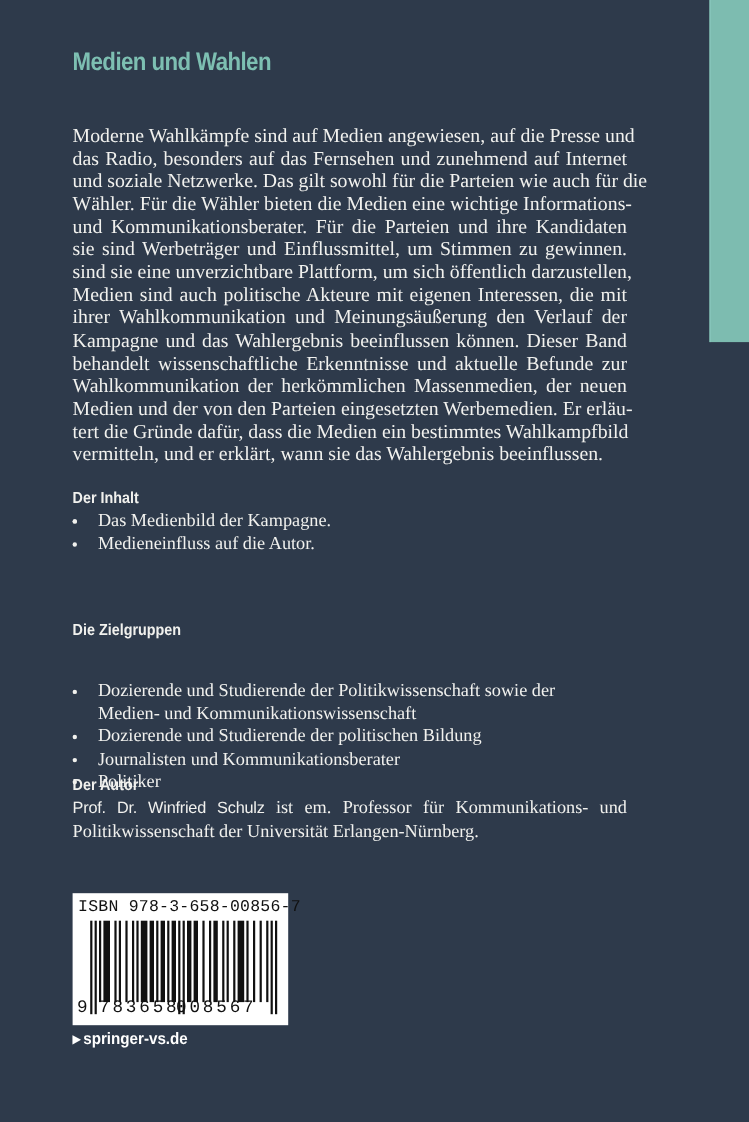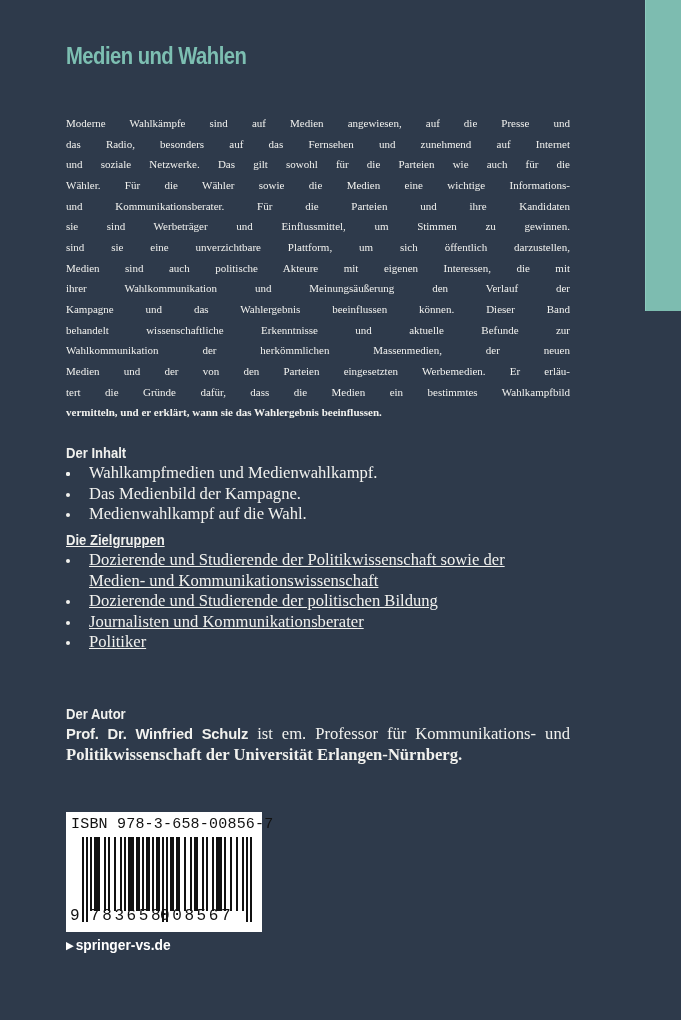--- a/index.html
+++ b/index.html
@@ -18,41 +18,41 @@
   .title {
     position: absolute; left: 66px; top: 43px;
     font-family: "Liberation Sans", "DejaVu Sans", sans-serif;
     font-weight: bold; font-size: 23px; letter-spacing: -0.6px;
     color: #7dbfb2;
     transform: scaleX(0.88); transform-origin: left top;
     white-space: nowrap;
   }
   .body-text {
     position: absolute; left: 66px; top: 113px; width: 504px;
-    font-size: 11px; line-height: 20.65px;
+    font-size: 18px; line-height: 20.65px;
   }
   .line { display: block; text-align: justify; text-align-last: justify; white-space: nowrap; overflow: visible; }
-  .line.last { text-align-last: left; font-weight: bold; }
+  .line.last { text-align-last: left; }
   .section { position: absolute; left: 66px; width: 504px; }
   .section-heading {
     font-family: "Liberation Sans", "DejaVu Sans", sans-serif;
     font-weight: bold; font-size: 14.5px; line-height: 20px;
     transform: scaleX(0.9); transform-origin: left top;
     white-space: nowrap;
   }
   .bullets { list-style: none; margin: 0; padding: 0; font-size: 16.6px; line-height: 20.6px; }
   .bullets li { position: relative; padding-left: 23px; }
   .bullets li .dot {
     position: absolute; left: 0; top: 9px; width: 4px; height: 4px; border-radius: 50%;
     background: #f1f1ee;
   }
   .author-text { font-size: 16.6px; line-height: 20.6px; }
   .author-name {
     font-family: "Liberation Sans", "DejaVu Sans", sans-serif;
-    font-weight: bold; font-size: 14.8px; letter-spacing: -0.2px;
+    font-weight: normal; font-size: 14.8px; letter-spacing: -0.2px;
   }
   .barcode-box {
     position: absolute; left: 66px; top: 812px; width: 196px; height: 120px;
     background: #ffffff;
   }
   .isbn-text {
     position: absolute; left: 5px; top: 4px; width: 188px;
     font-family: "Liberation Mono", "DejaVu Sans Mono", monospace;
     font-size: 15px; color: #111; white-space: nowrap; letter-spacing: 0.2px;
   }
@@ -75,48 +75,47 @@
 <body>
 
 <div class="teal-bar"></div>
 
 <div class="title">Medien und Wahlen</div>
 
 <div class="body-text">
   <span class="line">Moderne Wahlkämpfe sind auf Medien angewiesen, auf die Presse und</span>
   <span class="line">das Radio, besonders auf das Fernsehen und zunehmend auf Internet</span>
   <span class="line">und soziale Netzwerke. Das gilt sowohl für die Parteien wie auch für die</span>
-  <span class="line">Wähler. Für die Wähler sowie die Medien eine wichtige Informations-</span>
+  <span class="line">Wähler. Für die Wähler bieten die Medien eine wichtige Informations-</span>
   <span class="line">und Kommunikationsberater. Für die Parteien und ihre Kandidaten</span>
   <span class="line">sie sind Werbeträger und Einflussmittel, um Stimmen zu gewinnen.</span>
   <span class="line">sind sie eine unverzichtbare Plattform, um sich öffentlich darzustellen,</span>
   <span class="line">Medien sind auch politische Akteure mit eigenen Interessen, die mit</span>
   <span class="line">ihrer Wahlkommunikation und Meinungsäußerung den Verlauf der</span>
   <span class="line">Kampagne und das Wahlergebnis beeinflussen können. Dieser Band</span>
   <span class="line">behandelt wissenschaftliche Erkenntnisse und aktuelle Befunde zur</span>
   <span class="line">Wahlkommunikation der herkömmlichen Massenmedien, der neuen</span>
   <span class="line">Medien und der von den Parteien eingesetzten Werbemedien. Er erläu-</span>
   <span class="line">tert die Gründe dafür, dass die Medien ein bestimmtes Wahlkampfbild</span>
   <span class="line last">vermitteln, und er erklärt, wann sie das Wahlergebnis beeinflussen.</span>
 </div>
 
 <div class="section" style="top:443px;">
   <div class="section-heading">Der Inhalt</div>
   <ul class="bullets">
     <li><span class="dot"></span></li>
-    <li><span class="dot"></span><span>Wahlkampfmedien und Medienwahlkampf.</span></li>
     <li><span class="dot"></span><span>Das Medienbild der Kampagne.</span></li>
-    <li><span class="dot"></span><span>Medienwahlkampf auf die Wahl.</span></li>
+    <li><span class="dot"></span><span>Medieneinfluss auf die Autor.</span></li>
   </ul>
 </div>
 
-<div class="section" style="top:530px;text-decoration:underline;">
+<div class="section" style="top:563px;">
   <div class="section-heading">Die Zielgruppen</div>
   <ul class="bullets">
-    <li style="width:460px;"><span class="dot"></span><span>Dozierende und Studierende der Politikwissenschaft sowie der Medien- und Kommunikationswissenschaft</span></li>
+    <li style="width:460px;margin-top:35px;"><span class="dot"></span><span>Dozierende und Studierende der Politikwissenschaft sowie der Medien- und Kommunikationswissenschaft</span></li>
     <li><span class="dot"></span><span>Dozierende und Studierende der politischen Bildung</span></li>
     <li><span class="dot"></span><span>Journalisten und Kommunikationsberater</span></li>
     <li><span class="dot"></span><span>Politiker</span></li>
   </ul>
 </div>
 
 <div class="section" style="top:704px;">
   <div class="section-heading">Der Autor</div>
   <div class="author-text">
     <span class="line"><span class="author-name">Prof. Dr. Winfried Schulz</span><span> ist em. Professor für Kommunikations- und</span></span>

